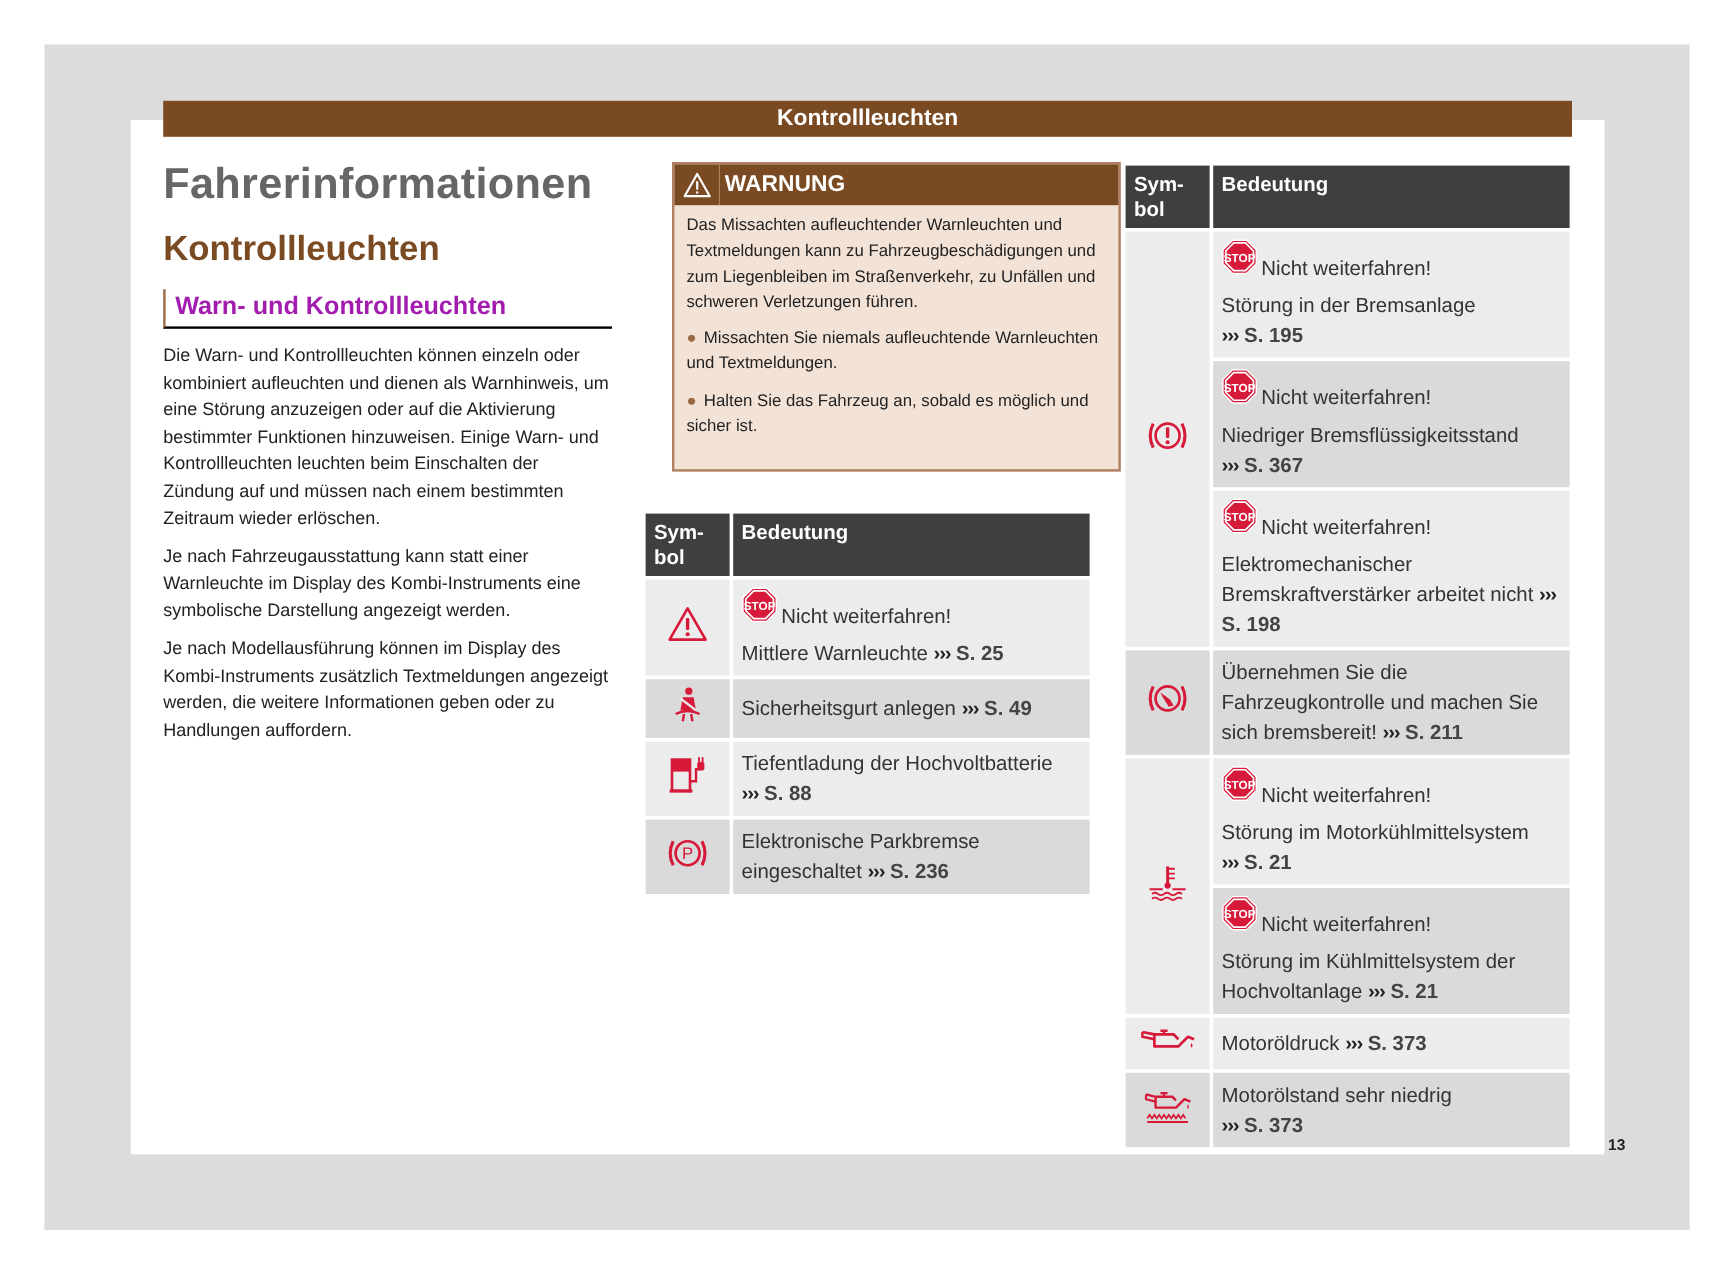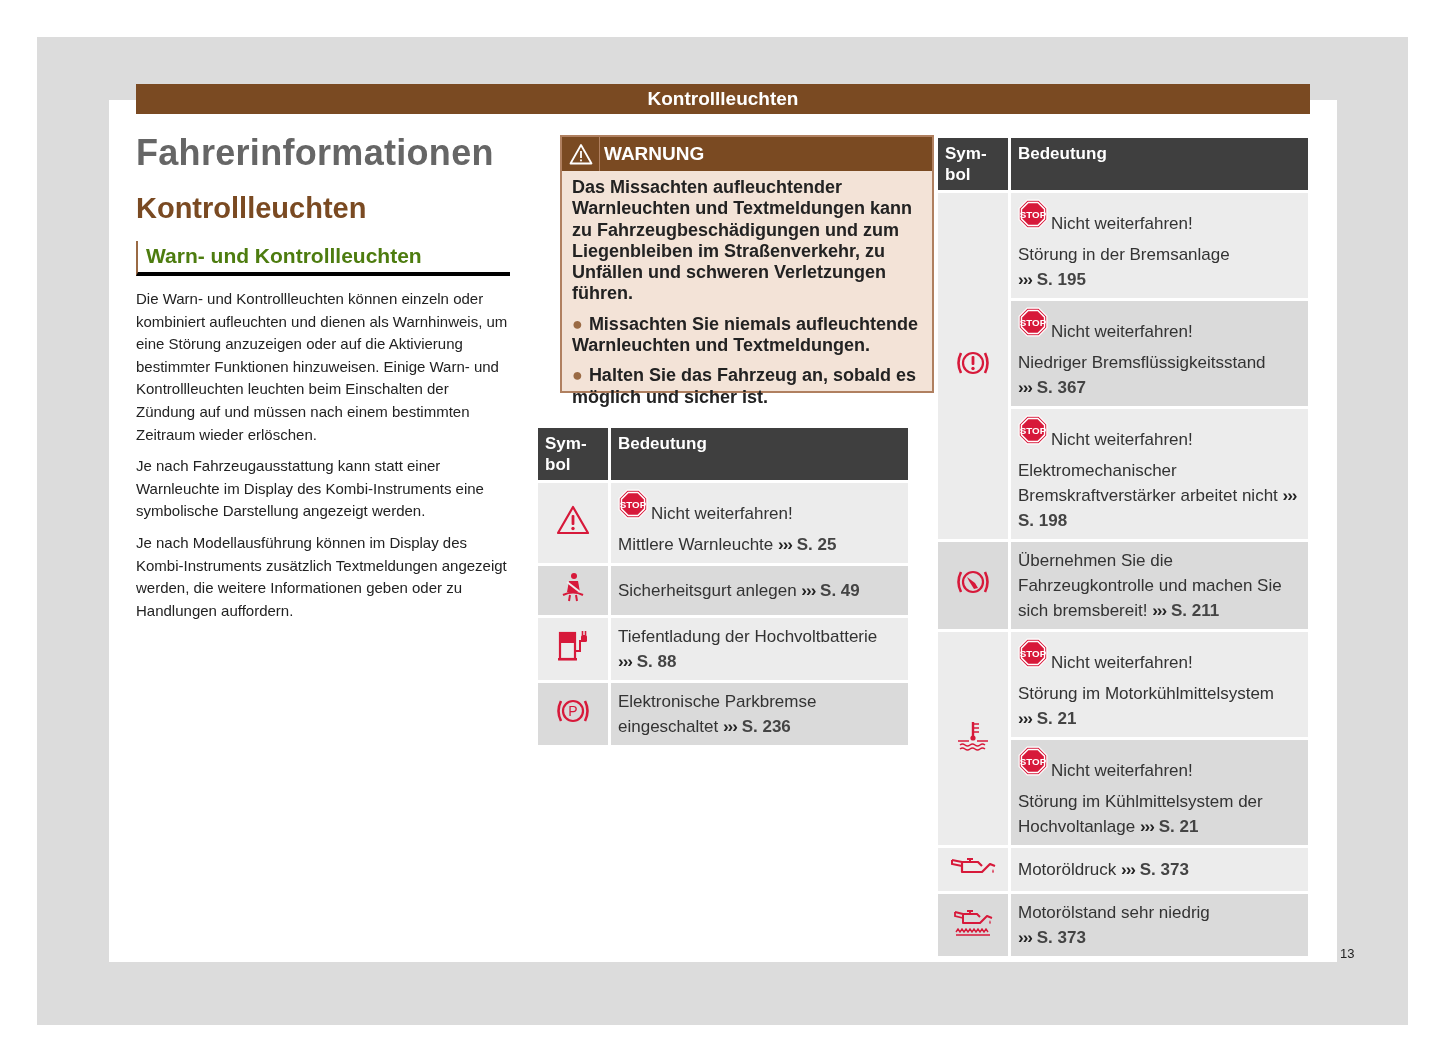--- a/index.html
+++ b/index.html
@@ -4,49 +4,49 @@
 <style>
   * { box-sizing: border-box; margin: 0; padding: 0; }
   html, body { width: 1445px; height: 1062px; overflow: hidden; }
   body { background: #ffffff; font-family: "Liberation Sans", sans-serif; color: #222; position: relative; }
   .frame { position: absolute; left: 37px; top: 37px; width: 1371px; height: 988px; background: #dcdcdc; }
   .page { position: absolute; left: 109px; top: 100px; width: 1228px; height: 862px; background: #ffffff; }
   .header-bar { position: absolute; left: 136px; top: 84px; width: 1174px; height: 30px; background: #7a4a22; color: #fff; font-weight: bold; font-size: 19px; text-align: center; line-height: 30px; }
   .col1 { position: absolute; left: 136px; top: 132px; width: 374px; }
   .h1 { font-size: 36px; font-weight: bold; color: #666; letter-spacing: 0.3px; }
   .h2 { font-size: 29px; font-weight: bold; color: #7a4a22; margin-top: 18px; }
-  .h3 { font-size: 21px; font-weight: bold; color: #4d7c0f; margin-top: 16px; border-left: 2px solid #9a6a44; border-bottom: 4px solid #000000; padding: 3px 0 4px 8px; }
+  .h3 { font-size: 21px; font-weight: bold; color: #a21caf; margin-top: 16px; border-left: 2px solid #9a6a44; border-bottom: 2px solid #000000; padding: 3px 0 4px 8px; }
   .para { font-size: 15px; line-height: 22.6px; color: #222; margin-top: 9px; }
   .col1 .para:first-of-type { margin-top: 12px; }
   .ref-arrow { font-weight: bold; color: #333; }
   .ref-bold { font-weight: bold; color: #555; }
   .ref-ital { font-weight: bold; font-style: italic; color: #555; }
 
   .warn { position: absolute; left: 560px; top: 135px; width: 374px; height: 258px; background: #f3e3d7; border: 2px solid #b08060; }
   .warn-head { background: #7a4a22; color: #fff; height: 34px; display: flex; align-items: center; font-weight: bold; font-size: 19px; }
   .warn-icon { width: 38px; height: 34px; display: flex; align-items: center; justify-content: center; border-right: 1px solid #b08060; }
   .warn-title { padding-left: 4px; }
-  .warn-body { padding: 6px 12px 0 10px; font-size: 18px; font-weight: bold; line-height: 21.3px; color: #222; }
+  .warn-body { padding: 6px 12px 0 10px; font-size: 14px; font-weight: normal; line-height: 21.3px; color: #222; }
   .warn-body p { margin-bottom: 9px; }
   .bullet { color: #9a6a44; margin-right: 6px; }
 
   table.sym { position: absolute; border-collapse: separate; border-spacing: 3px; }
   .t1 { left: 535px; top: 425px; width: 376px; }
   .t2 { left: 935px; top: 135px; width: 376px; }
   table.sym th { background: #3f3f3f; color: #fff; font-size: 17px; font-weight: bold; text-align: left; vertical-align: top; padding: 5px 7px; line-height: 21px; }
   table.sym th.symh { width: 70px; }
   table.sym td { font-size: 17px; line-height: 25px; color: #333; padding: 6px 7px; vertical-align: middle; }
   table.sym td.ic { text-align: center; }
   .row-light td { background: #ececec; }
   .row-dark td { background: #dadada; }
   .stop-line { display: flex; align-items: flex-end; gap: 3px; margin-bottom: 6px; }
   .stop-svg { display: inline-block; }
   .pg { font-weight: bold; color: #444; }
   .arr { font-weight: bold; color: #222; letter-spacing: -1px; }
-  .pnum { position: absolute; left: 1340px; top: 946px; font-size: 13px; font-weight: normal; color: #222; }
+  .pnum { position: absolute; left: 1340px; top: 946px; font-size: 13px; font-weight: bold; color: #222; }
 </style>
 </head>
 <body>
 
 <div class="frame"></div>
 <div class="page"></div>
 
 <div class="header-bar">Kontrollleuchten</div>
 
 <div class="col1">

